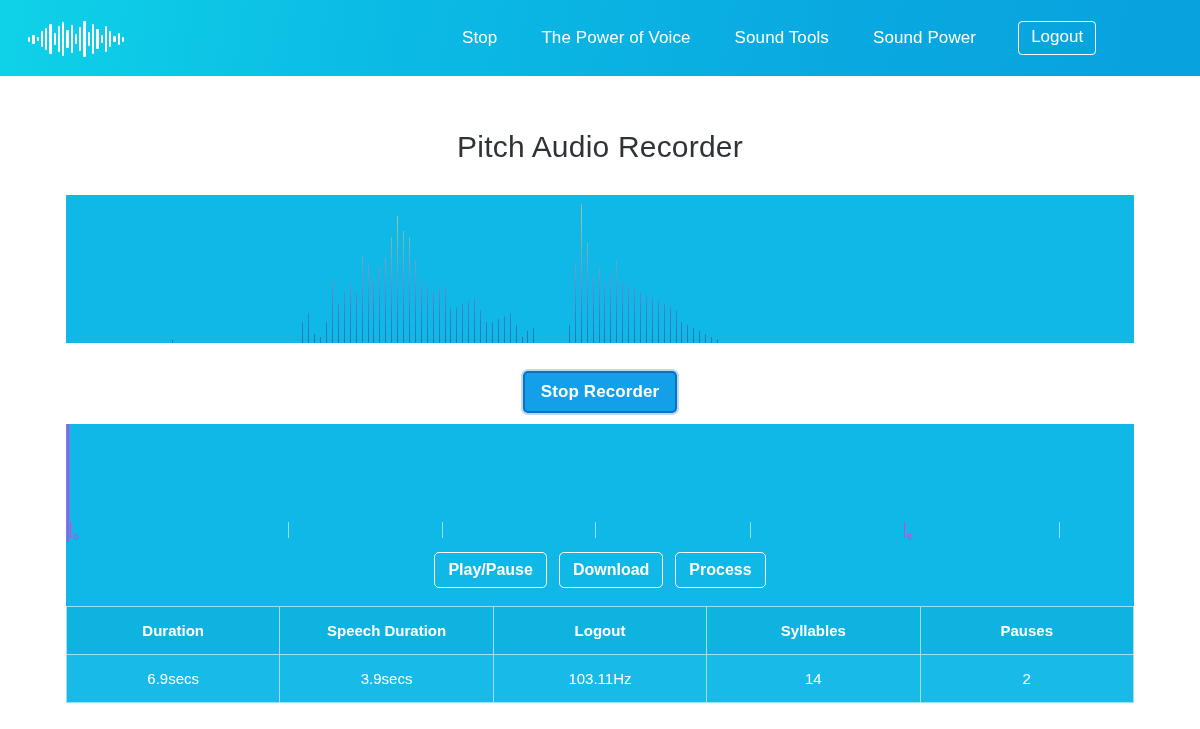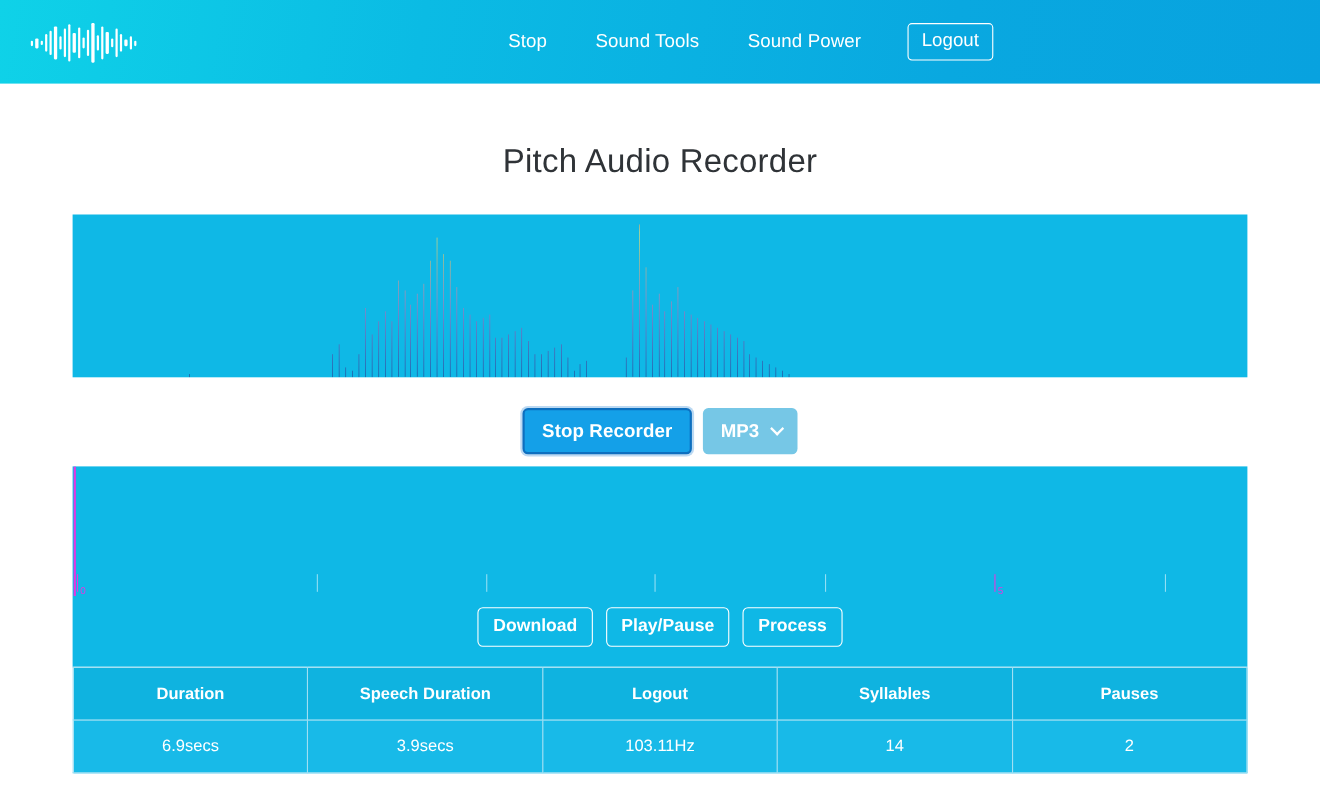--- a/index.html
+++ b/index.html
@@ -292,20 +292,21 @@
       <span class="brand-bar" style="height: 20px;"></span>
       <span class="brand-bar" style="height: 8px;"></span>
       <span class="brand-bar" style="height: 26px;"></span>
       <span class="brand-bar" style="height: 16px;"></span>
       <span class="brand-bar" style="height: 6px;"></span>
       <span class="brand-bar" style="height: 12px;"></span>
       <span class="brand-bar" style="height: 5px;"></span>
     </div>
   <nav class="nav-links">
     <a class="nav-link" href="#">Stop</a>
+    <a class="nav-link" href="#">The Power of Voice</a>
     <a class="nav-link" href="#">Sound Tools</a>
     <a class="nav-link" href="#">Sound Power</a>
     <button class="logout-btn">Logout</button>
   </nav>
 </div>
 
 <div class="page">
 
   <h1 class="page-title">Pitch Audio Recorder</h1>
 
@@ -1195,24 +1196,20 @@
         <div class="viz-bar" style="height: 0px;"></div>
         <div class="viz-bar" style="height: 0px;"></div>
         <div class="viz-bar" style="height: 0px;"></div>
         <div class="viz-bar" style="height: 0px;"></div>
         <div class="viz-bar" style="height: 0px;"></div>
       </div>
   </div>
 
   <div class="record-controls">
     <button class="stop-btn">Stop Recorder</button>
-    <div class="format-select">
-      <span>MP3</span>
-      <span class="chev"></span>
-    </div>
   </div>
 
 
   <div class="player">
     <div class="wave-region">
       <div class="wave-canvas" id="wave-canvas">
           <div class="wave-bar" style="height: 1px;"></div>
           <div class="wave-bar" style="height: 1px;"></div>
           <div class="wave-bar" style="height: 1px;"></div>
           <div class="wave-bar" style="height: 1px;"></div>
@@ -2355,22 +2352,22 @@
           <div class="tick" style="left: 222px;"></div>
           <div class="tick" style="left: 376px;"></div>
           <div class="tick" style="left: 529px;"></div>
           <div class="tick" style="left: 684px;"></div>
           <div class="tick major" style="left: 838px;"></div>
           <div class="tick-label" style="left: 841px;">5</div>
           <div class="tick" style="left: 993px;"></div>
         </div>
     </div>
     <div class="player-buttons">
+      <button class="ghost-btn">Play/Pause</button>
       <button class="ghost-btn">Download</button>
-      <button class="ghost-btn">Play/Pause</button>
       <button class="ghost-btn">Process</button>
     </div>
   </div>
 
   <table class="stats-table">
     <thead>
       <tr>
         <th>Duration</th>
         <th>Speech Duration</th>
         <th>Logout</th>

